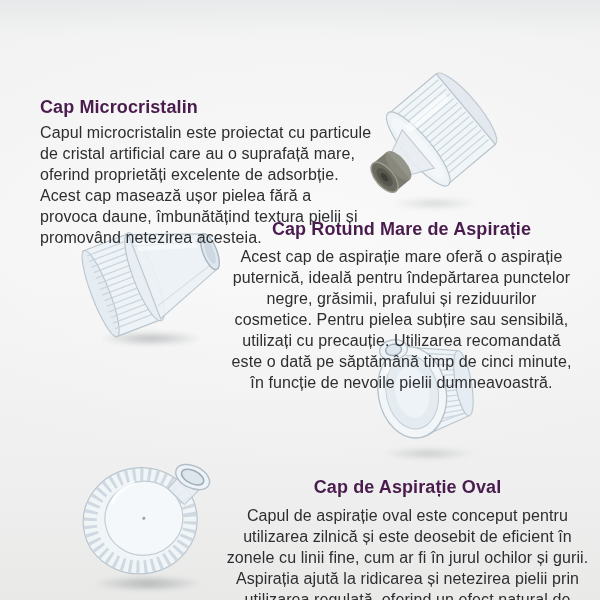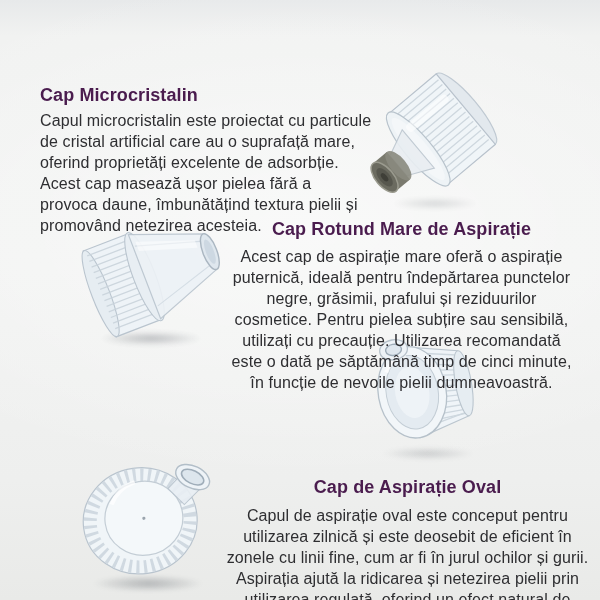--- a/index.html
+++ b/index.html
@@ -14,21 +14,21 @@
   }
   .text-block{position:absolute; z-index:5;}
   .text-block h2{
     margin:0; font-size:18px; line-height:22px; font-weight:bold;
     color:#4a1c4e; letter-spacing:.1px;
   }
   .text-block p{
     margin:0; font-size:16px; line-height:21px;
     color:#2e2e31; letter-spacing:.1px;
   }
-  .s1{left:40px;  top:84px;  width:332px; text-align:left;}
+  .s1{left:40px;  top:96px;  width:332px; text-align:left;}
   .s1 p{margin-top:4px;}
   .s2{left:228px; top:218px; width:347px; text-align:center;}
   .s2 p{margin-top:6px;}
   .s3{left:44px;  top:348px; width:324px; text-align:left;}
   .s3 p{margin-top:12px;}
   .s4{left:224px; top:476px; width:367px; text-align:center;}
   .s4 p{margin-top:7px;}
 
   .figure{position:absolute; z-index:2;}
   .figure svg{overflow:visible; display:block;}

